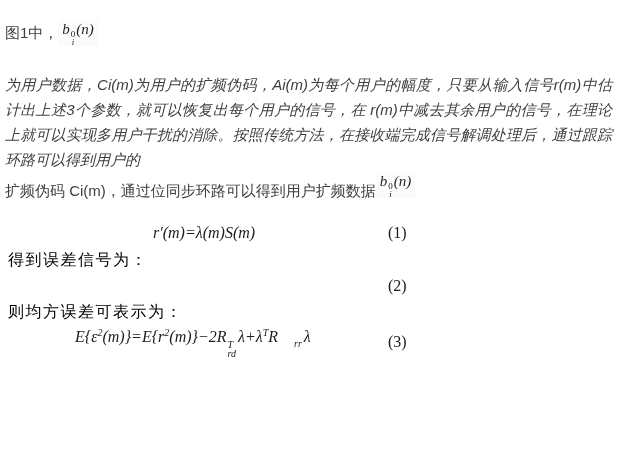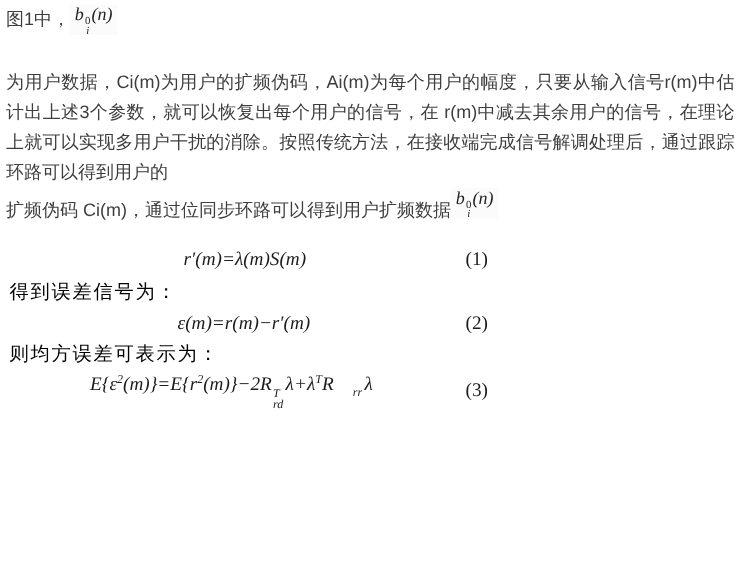--- a/index.html
+++ b/index.html
@@ -7,21 +7,21 @@
   body {
     width: 617px; height: 471px;
     background: #ffffff;
     overflow: hidden;
     font-family: "Liberation Sans", sans-serif;
   }
   .page { width: 617px; height: 471px; padding: 4px 5px 0 5px; position: relative; }
 
   .cn { font-size: 15px; color: #3e3e3e; }
 
-  .intro-line { display: flex; align-items: flex-start; height: 30px; }
+  .intro-line { display: flex; align-items: flex-start; height: 30px; margin-top: 16px; }
   .intro-text { line-height: 26px; white-space: nowrap; }
 
   
   .math-chip {
     font-family: "Liberation Serif", serif;
     font-style: italic;
     font-size: 15px;
     color: #1f1f1f;
     background: #fcfbfb;
     padding: 1px 4px 0 4px;
@@ -32,21 +32,21 @@
     flex-direction: column;
     align-items: center;
     font-size: 9px;
     line-height: 8px;
     vertical-align: -3px;
     margin: 0 1px;
   }
   .stack .top { display: block; font-style: normal; }
   .stack .bot { display: block; }
 
-  .para { margin: 0; text-align: justify; line-height: 25px; }
+  .para { margin: 0; text-align: justify; line-height: 25px; font-style: italic; }
   .para-1 { margin-top: 22px; }
   .formula-line { margin-top: 3px; display: flex; align-items: flex-end; height: 26px; }
   .formula-line .math-chip { position: relative; top: -3px; }
   .para-3 { margin-top: 33px; }
 
   
   .eq-block {
     margin-top: 18px;
     font-family: "Liberation Serif", serif;
     color: #1c1c1c;
@@ -110,21 +110,20 @@
   <div class="eq-block">
 
     <div class="eq-row eq-row-1">
       <span class="eq">r′(m)=λ(m)S(m)</span>
       <span class="eq-num">(1)</span>
     </div>
 
     <div class="eq-label">得到误差信号为：</div>
 
     <div class="eq-row eq-row-2">
-      <span class="eq">ε(m)=r(m)−r′(m)</span>
       <span class="eq-num">(2)</span>
     </div>
 
     <div class="eq-label">则均方误差可表示为：</div>
 
     <div class="eq-row eq-row-3">
       <span class="eq"><span>E{ε</span><sup class="e">2</sup><span>(m)}=E{r</span><sup class="e">2</sup><span>(m)}−2R</span><span class="rstack">
             <span class="top">T</span>
             <span class="bot">rd</span>
           </span><span>λ+λ</span><sup class="e">T</sup><span>R</span><span class="sub-only">rr</span><span>λ</span></span>

